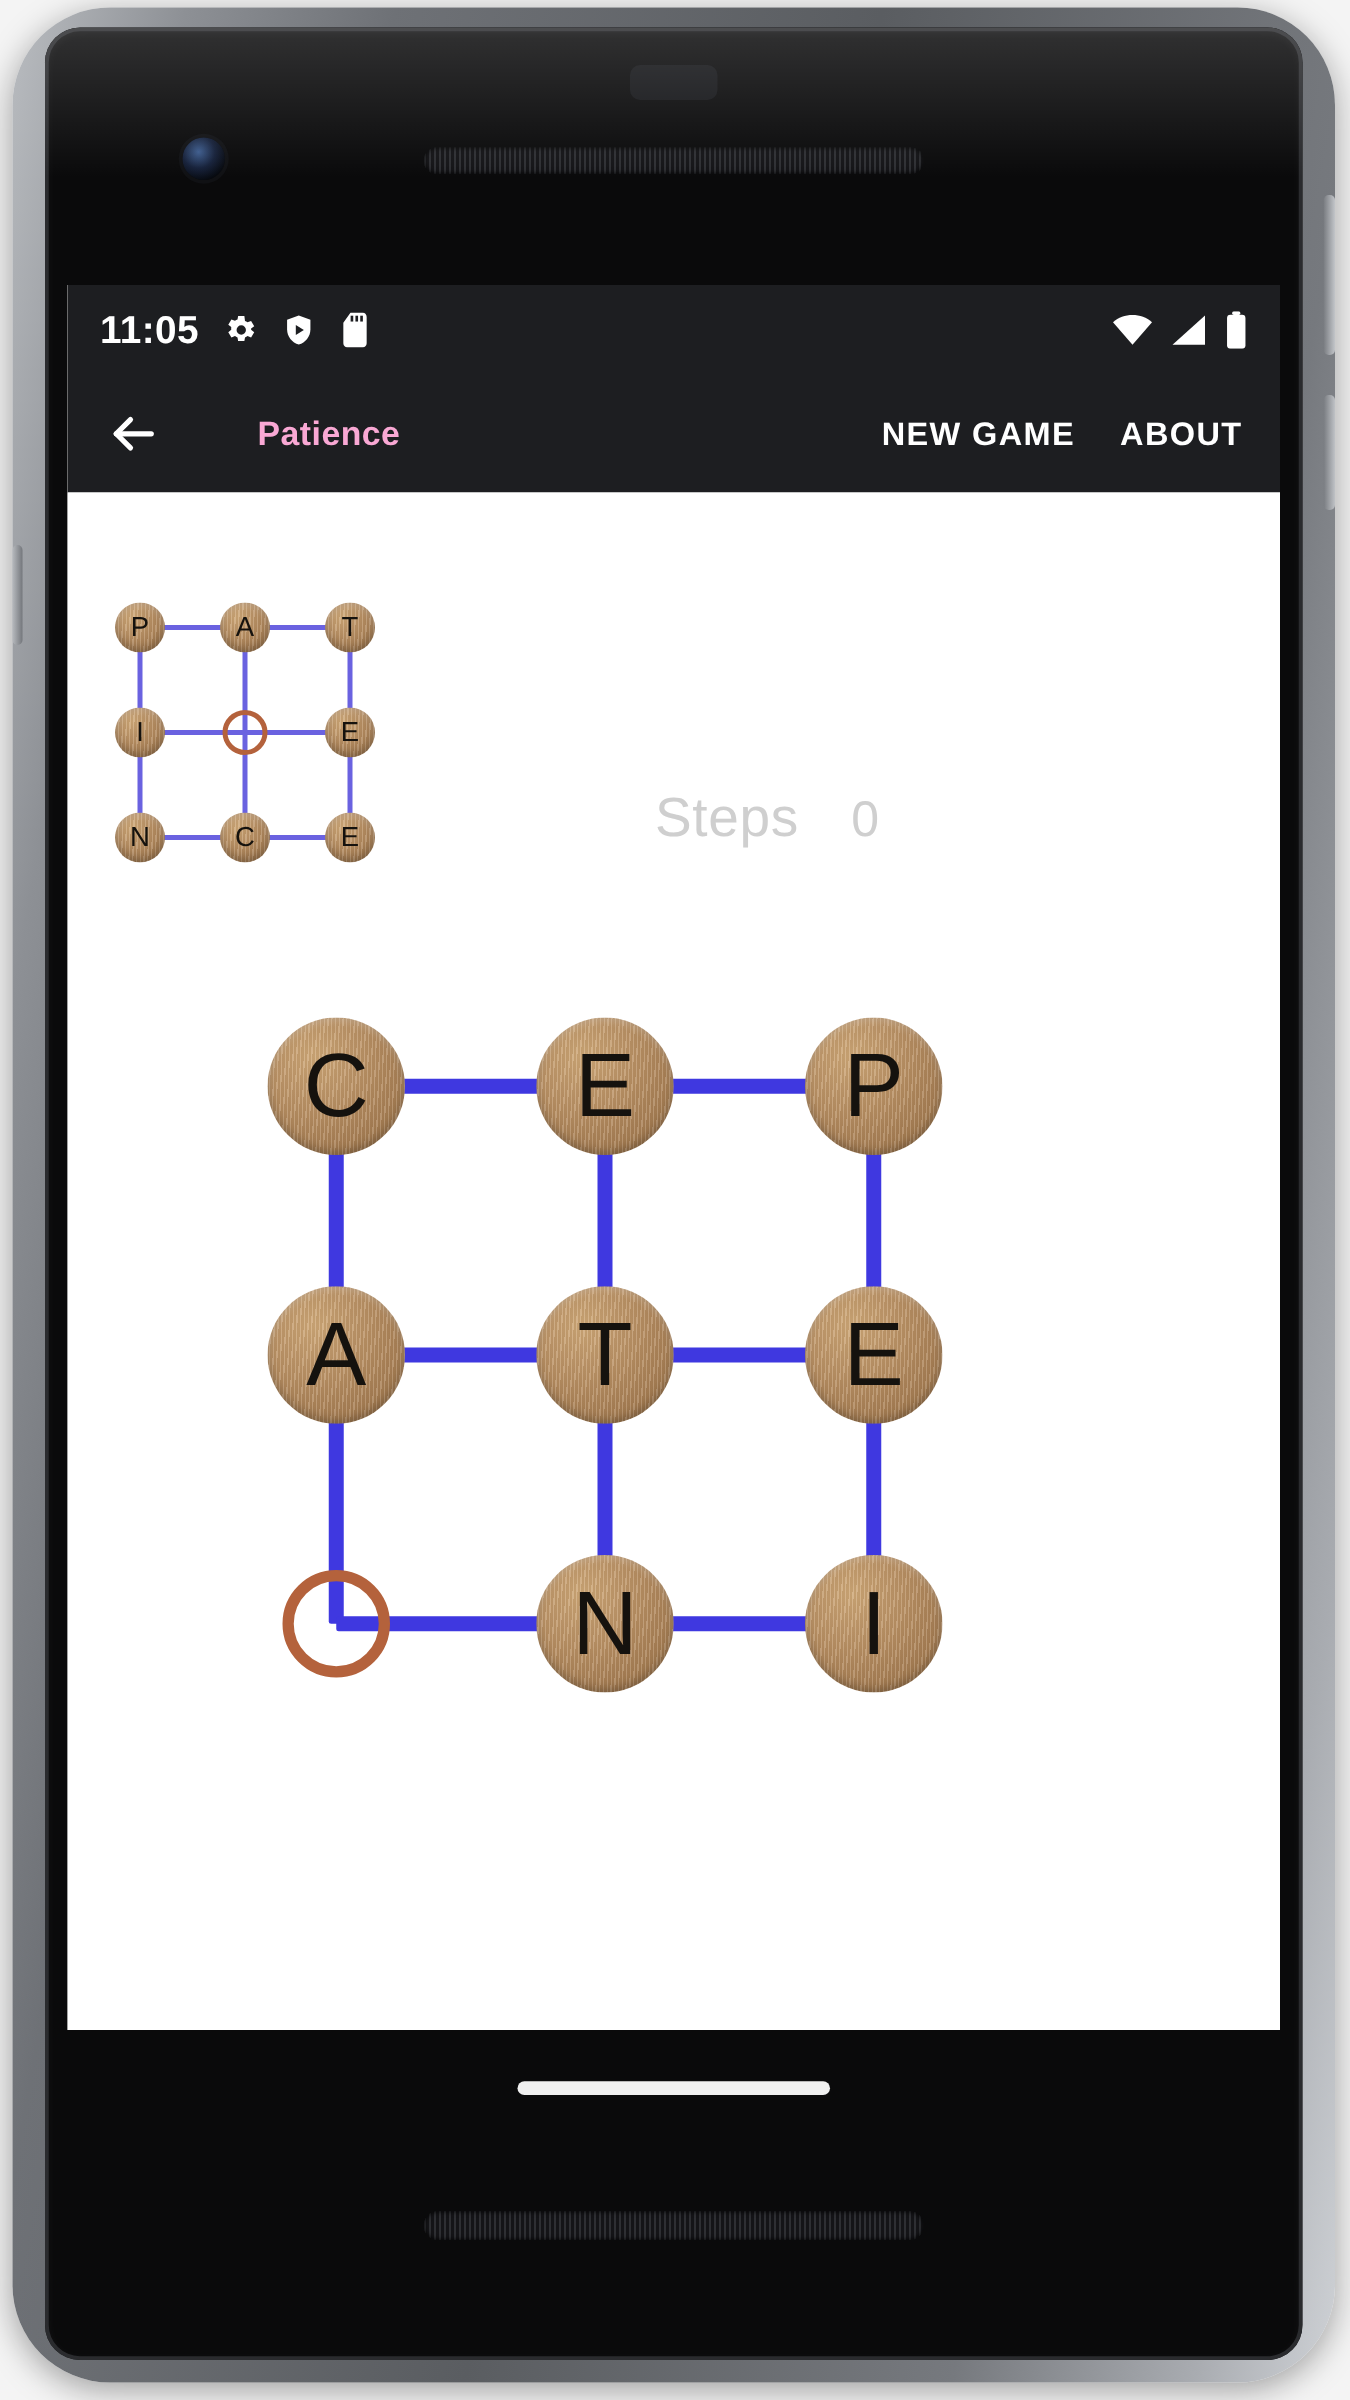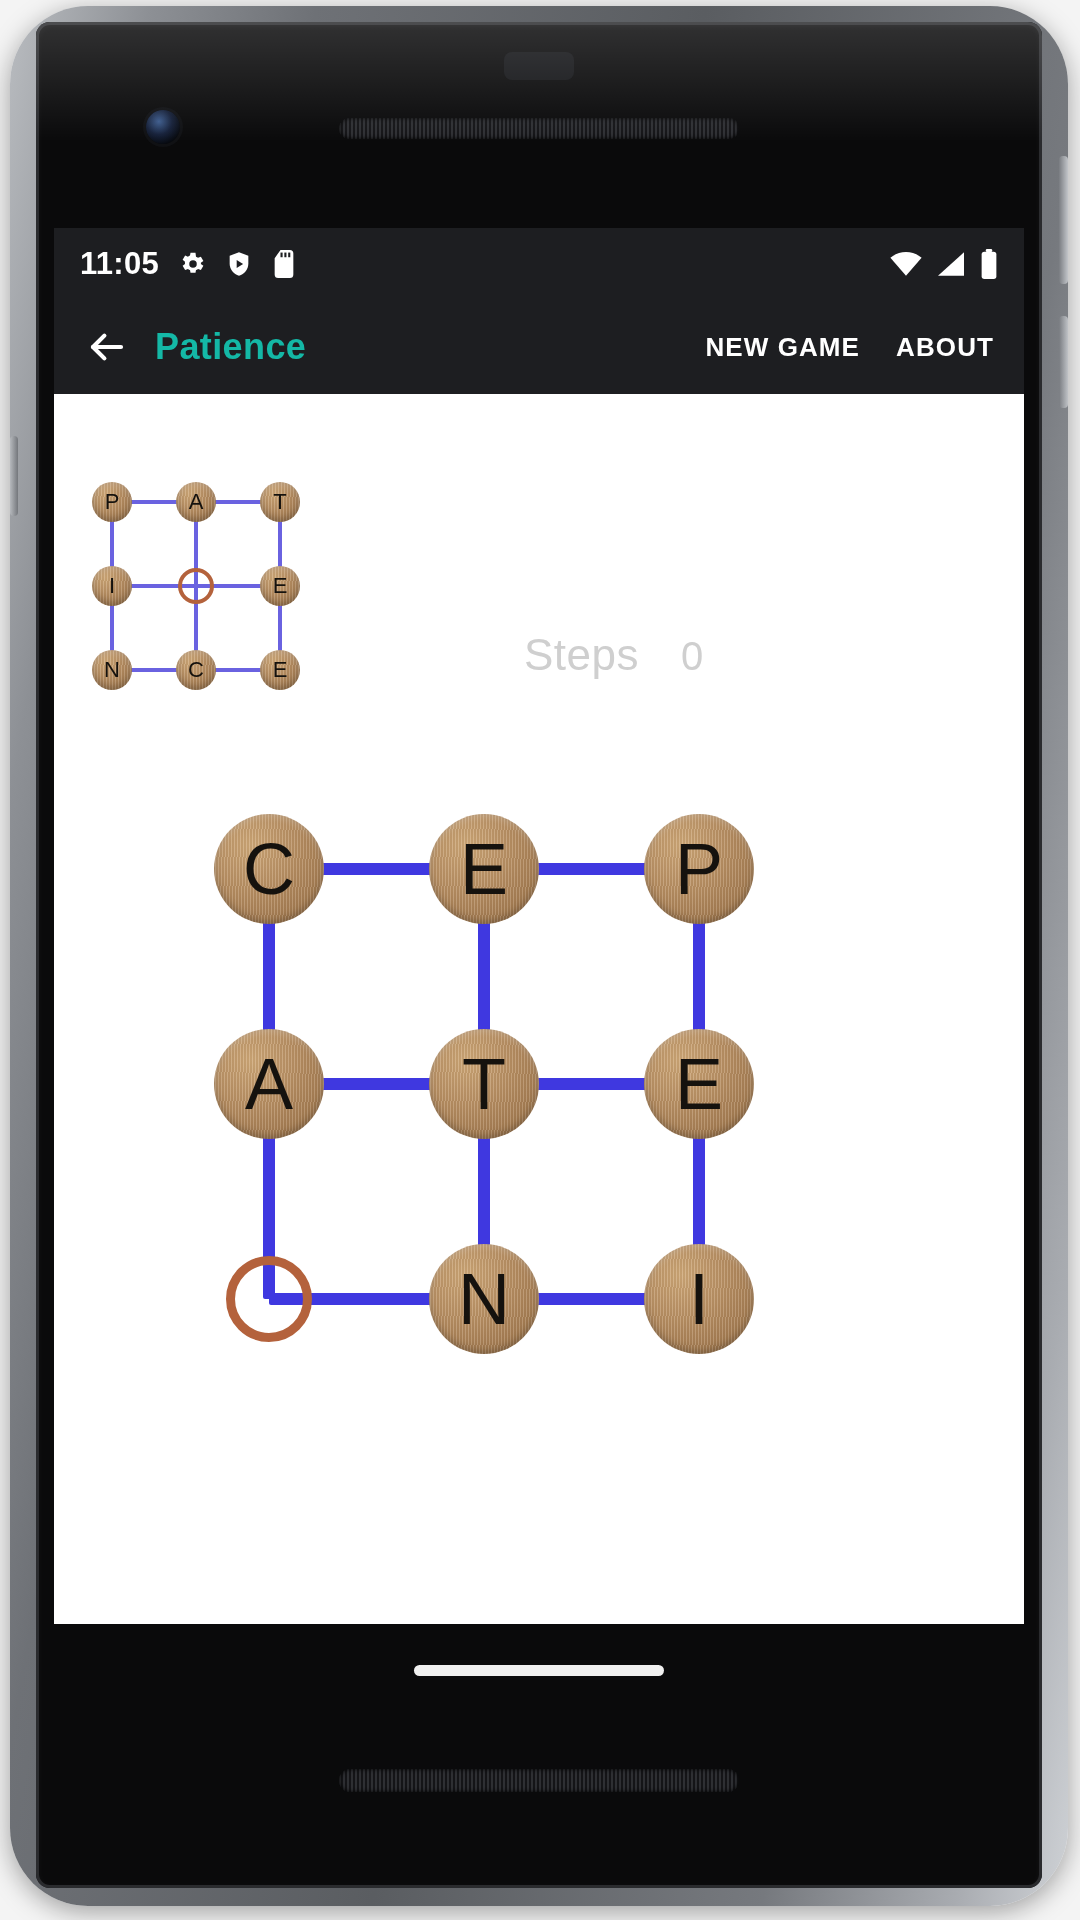--- a/index.html
+++ b/index.html
@@ -9,21 +9,21 @@
   #stage{position:relative;width:1080px;height:1920px;background:#f4f4f4;}
 
   .phone-outer{
     position:absolute;left:10px;top:6px;width:1058px;height:1900px;
     border-radius:78px;
     background:linear-gradient(100deg,#b9bcc0 0%,#8d9095 10%,#6e7176 22%,#5a5d61 50%,#76797e 78%,#a9acb1 92%,#cfd2d6 100%);
     box-shadow:0 6px 26px rgba(0,0,0,.35);
   }
   .phone-body{
     position:absolute;left:26px;top:16px;width:1006px;height:1866px;
-    border-radius:14px;background:#0a0a0b;
+    border-radius:28px;background:#0a0a0b;
     box-shadow:inset 0 0 0 3px #2a2b2e, inset 0 2px 10px rgba(255,255,255,.08);
     overflow:hidden;
   }
   .glass-gloss{
     position:absolute;left:0;top:0;width:100%;height:120px;
     background:linear-gradient(180deg,rgba(255,255,255,.16),rgba(255,255,255,0));
     pointer-events:none;
   }
   .btn-power{position:absolute;right:0px;top:150px;width:9px;height:128px;border-radius:4px;
     background:linear-gradient(90deg,#7a7d82,#c2c5c9);}
@@ -49,21 +49,21 @@
 
   .statusbar{height:72px;background:#1d1e21;display:flex;align-items:center;padding:0 26px;box-sizing:border-box;}
   .sb-time{color:#fff;font-size:31px;font-weight:700;letter-spacing:.3px;}
   .sb-left-icons{display:flex;align-items:center;gap:18px;margin-left:18px;}
   .sb-spacer{flex:1;}
   .sb-right-icons{display:flex;align-items:center;gap:14px;}
   .sb-ic{display:block;}
 
   .appbar{height:94px;background:#1d1e21;display:flex;align-items:center;padding:0 30px;box-sizing:border-box;}
   .back-arrow{width:46px;height:46px;display:flex;align-items:center;justify-content:center;cursor:pointer;}
-  .app-title{color:#14b8a6;font-size:36px;font-weight:700;margin-left:25px;letter-spacing:.4px;}
+  .app-title{color:#f9a8d4;font-size:27px;font-weight:700;margin-left:76px;letter-spacing:.4px;}
   .appbar-spacer{flex:1;}
   .appbar-action{color:#ffffff;font-size:26px;font-weight:700;letter-spacing:1.1px;margin-left:36px;cursor:pointer;}
 
   .content{position:relative;height:calc(100% - 166px);background:#fff;}
 
   
   .board{position:absolute;}
   .link{position:absolute;background:#3f38e0;border-radius:2px;}
   .tile{
     position:absolute;border-radius:50%;

